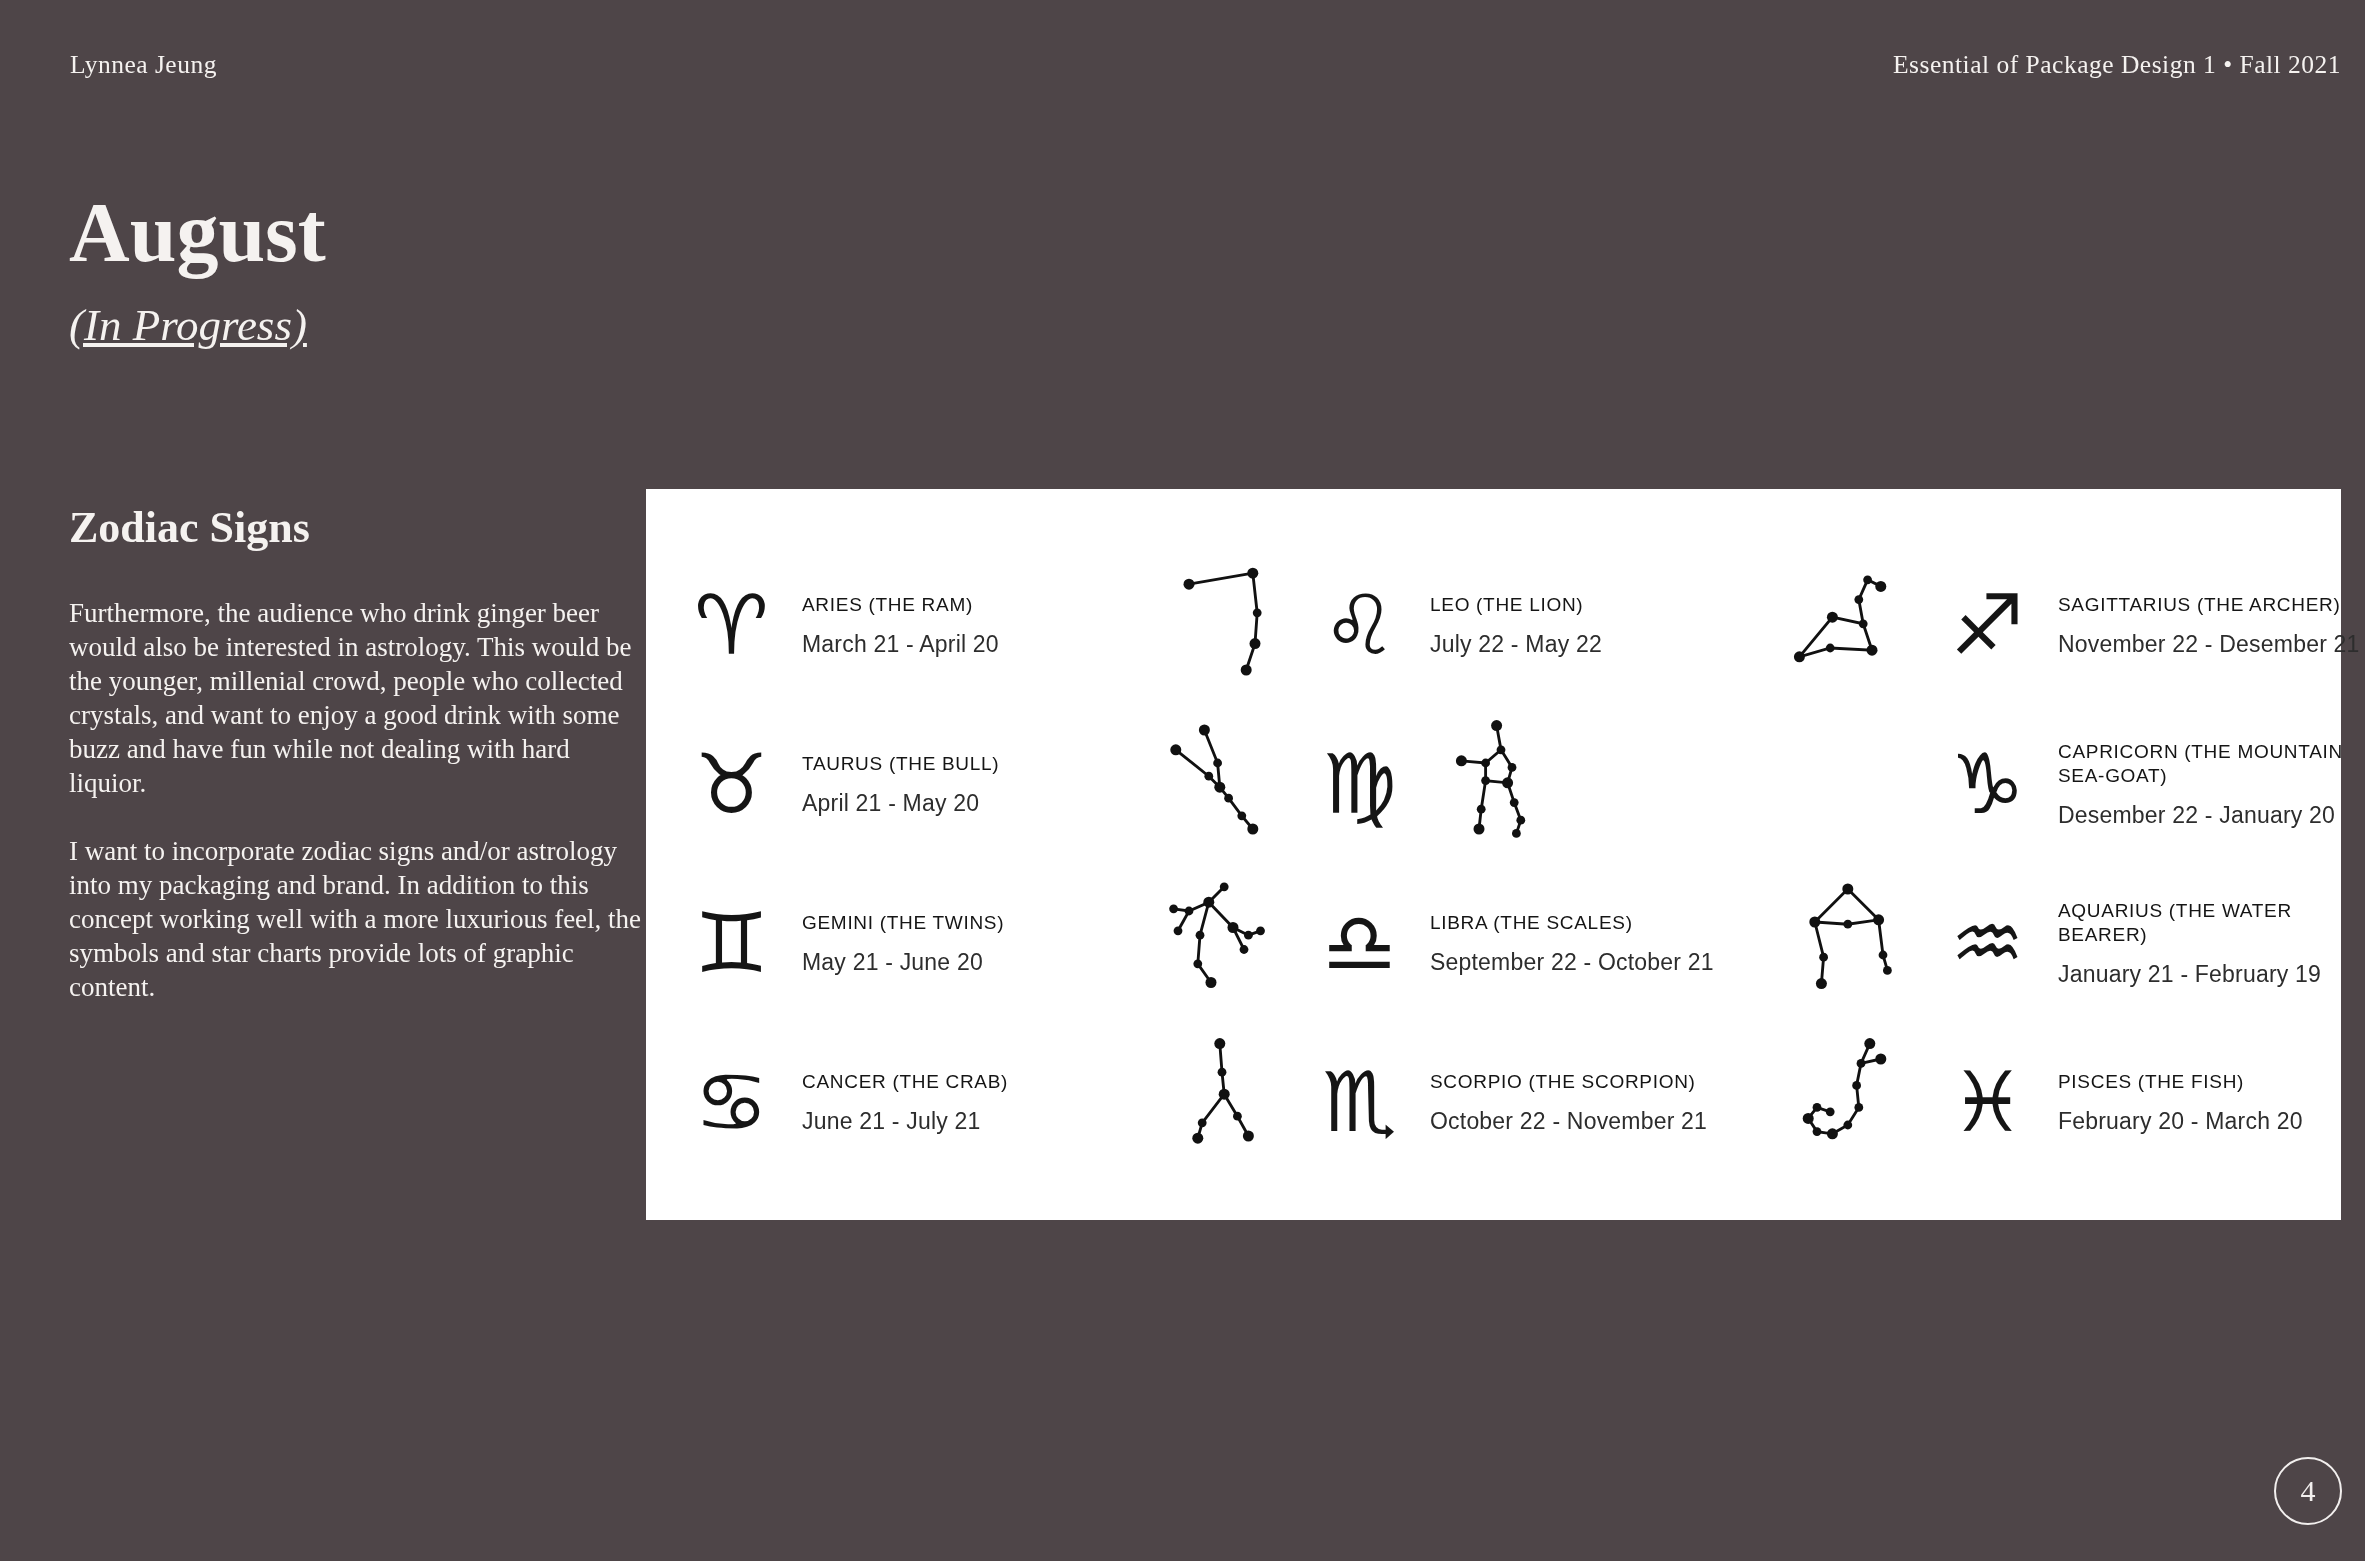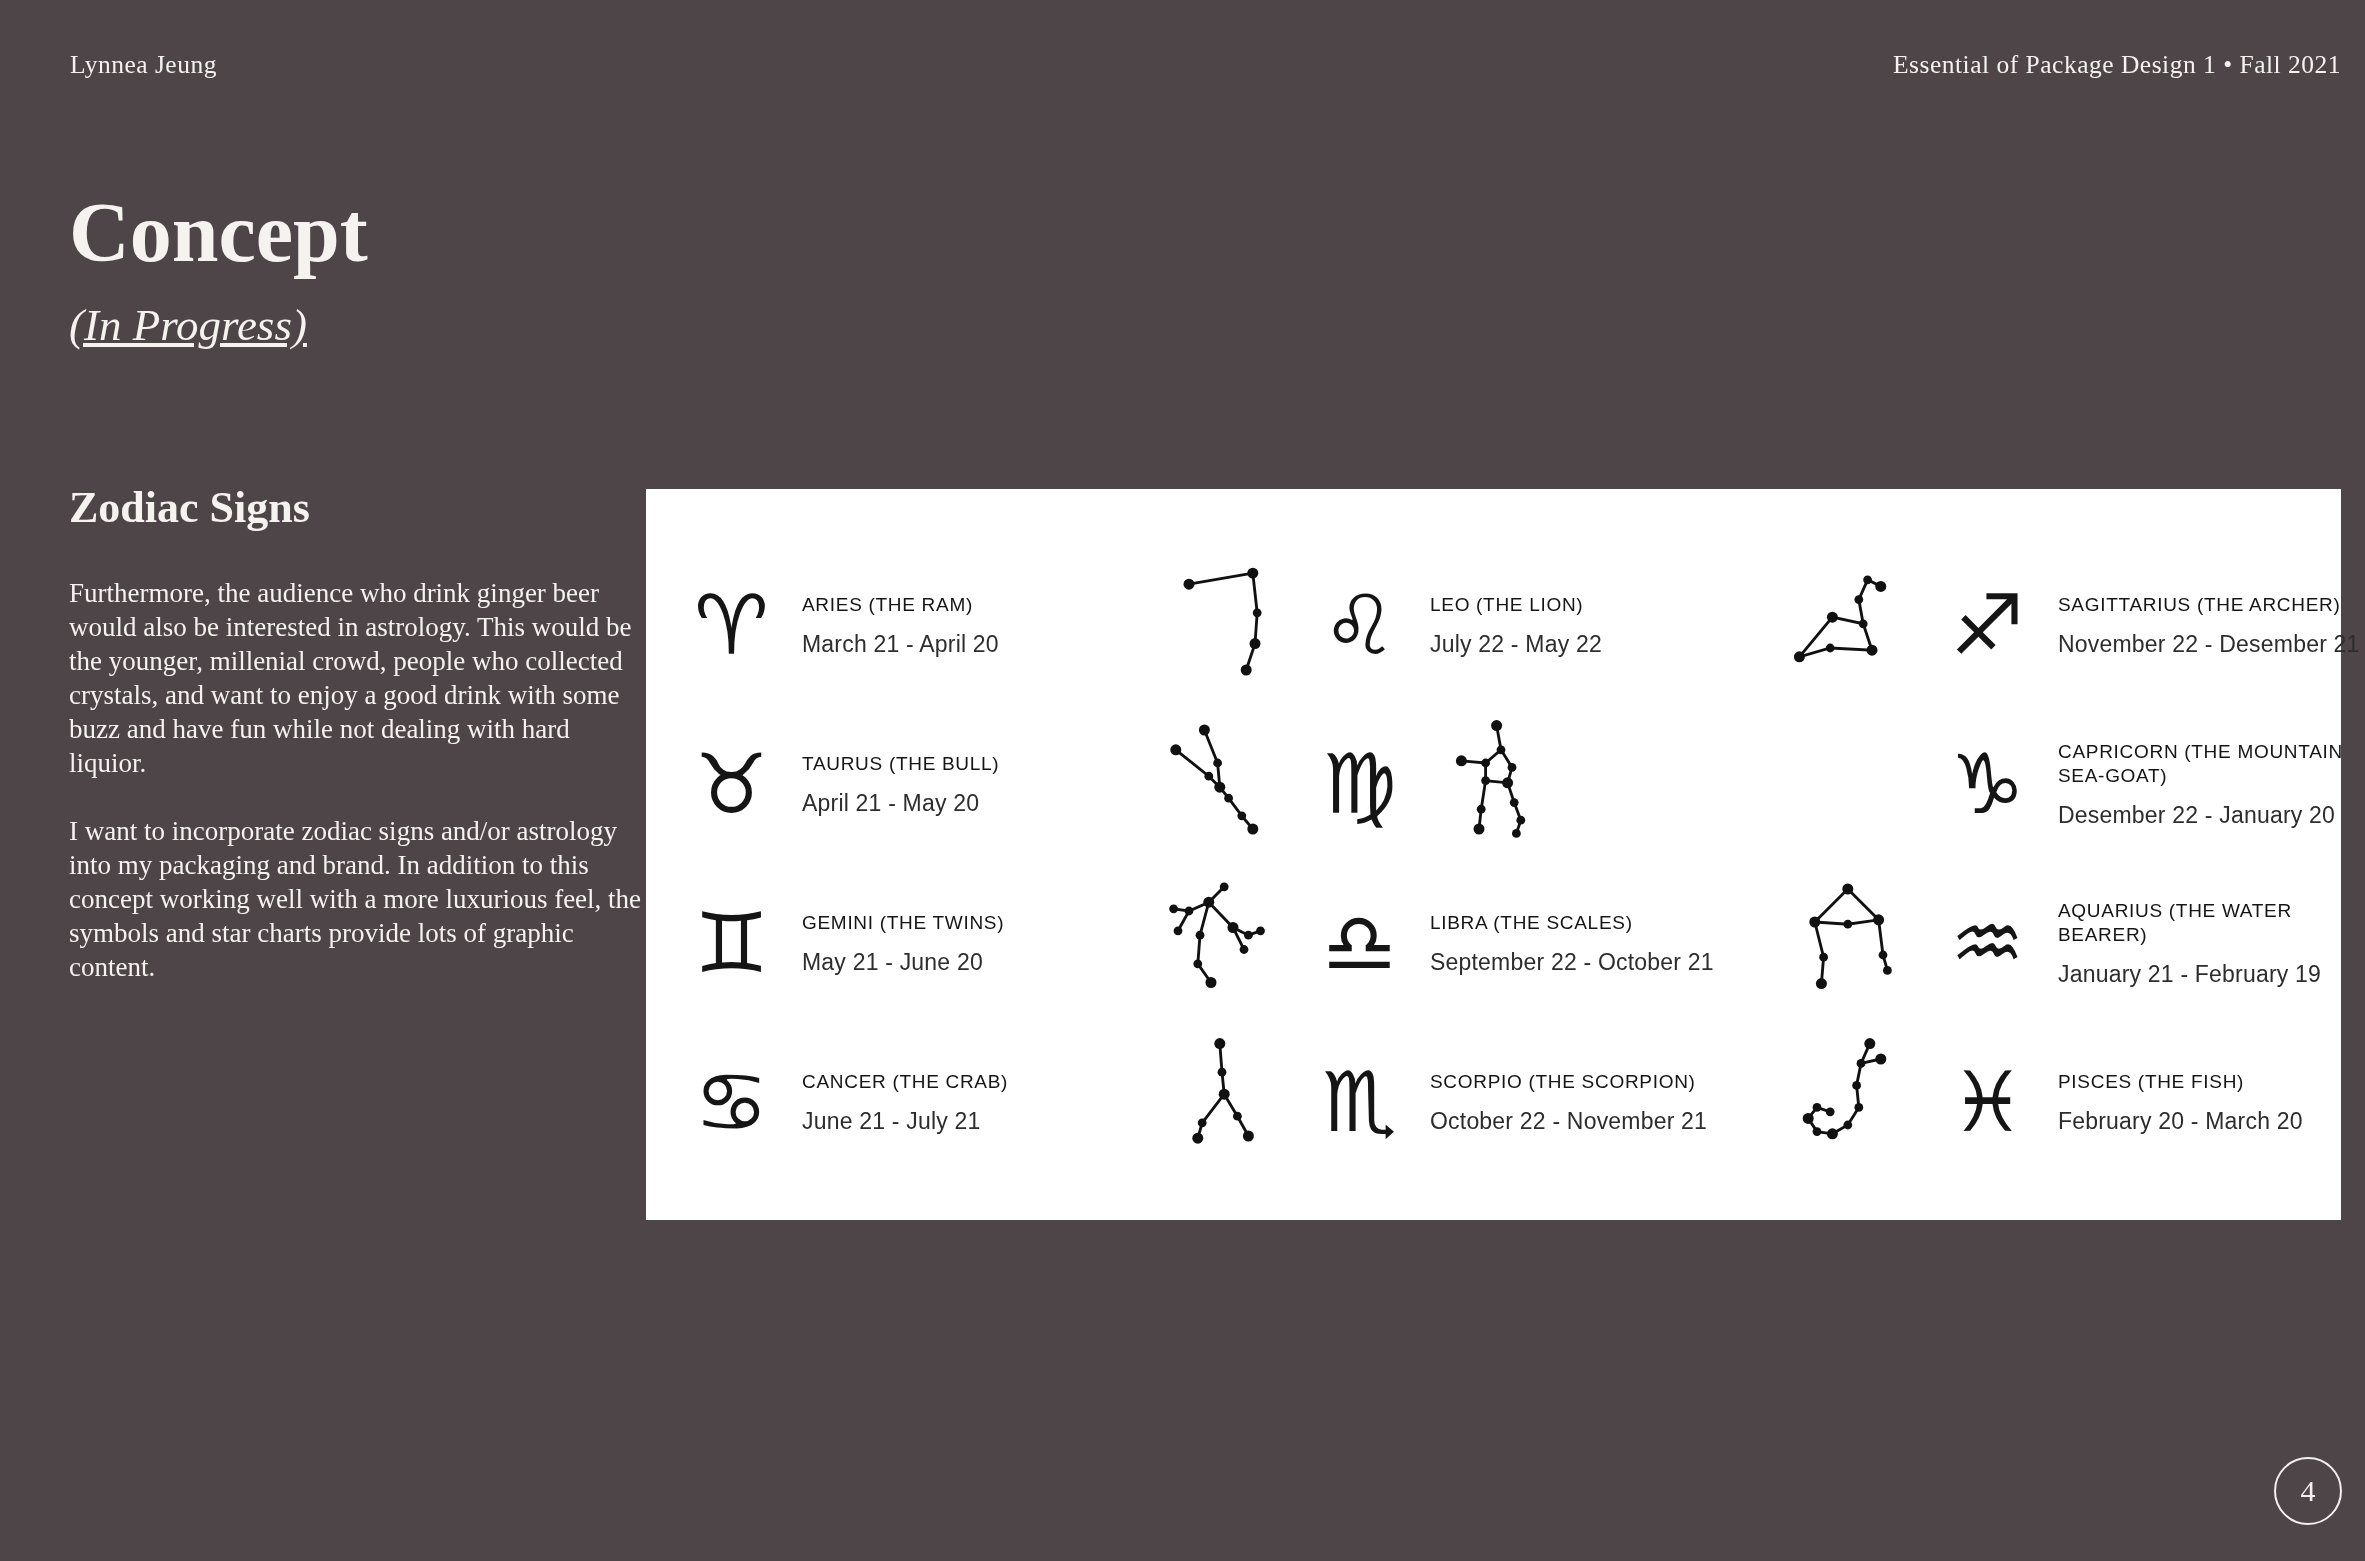--- a/index.html
+++ b/index.html
@@ -15,21 +15,21 @@
   
   .hdr-left  { position:absolute; left:70px;  top:50px; font-size:25.5px; letter-spacing:0.5px; }
   .hdr-right { position:absolute; right:72px; top:50px; font-size:25.5px; letter-spacing:0.5px; }
 
   
   .title-block { position:absolute; left:69px; top:189px; }
   .title-main  { font-size:84px; font-weight:bold; line-height:1.05; }
   .title-sub   { font-size:45px;  font-style:italic; margin-top:22px; font-weight:400;text-decoration:underline; }
 
   
-  .section { position:absolute; left:69px; top:482px; width:575px; }
+  .section { position:absolute; left:69px; top:502px; width:575px; }
   .section-heading { font-size:44px; font-weight:bold; margin-bottom:43px; }
   .section p { font-size:27px; line-height:34px; margin-bottom:34px; }
 
   
   .panel {
     position:absolute; left:646px; top:489px; width:1695px; height:731px;
     background:#ffffff; color:#141414;
     display:grid;
     grid-template-columns:repeat(3, 1fr);
     grid-template-rows:repeat(4, 1fr);
@@ -61,21 +61,21 @@
     font-size:30px; color:#f2efee;
   }
 </style>
 </head>
 <body>
 
 <div class="hdr-left">Lynnea Jeung</div>
 <div class="hdr-right">Essential of Package Design 1 • Fall 2021</div>
 
 <div class="title-block">
-  <div class="title-main">Concept</div>
+  <div class="title-main">August</div>
   <div class="title-sub">(In Progress)</div>
 </div>
 
 <div class="section">
   <div class="section-heading">Zodiac Signs</div>
   <p>Furthermore, the audience who drink ginger beer would also be interested in astrology. This would be the younger, millenial crowd, people who collected crystals, and want to enjoy a good drink with some buzz and have fun while not dealing with hard liquior.</p>
   <p>I want to incorporate zodiac signs and/or astrology into my packaging and brand. In addition to this concept working well with a more luxurious feel, the symbols and star charts provide lots of graphic content.</p>
 </div>
 
 <div class="panel">

